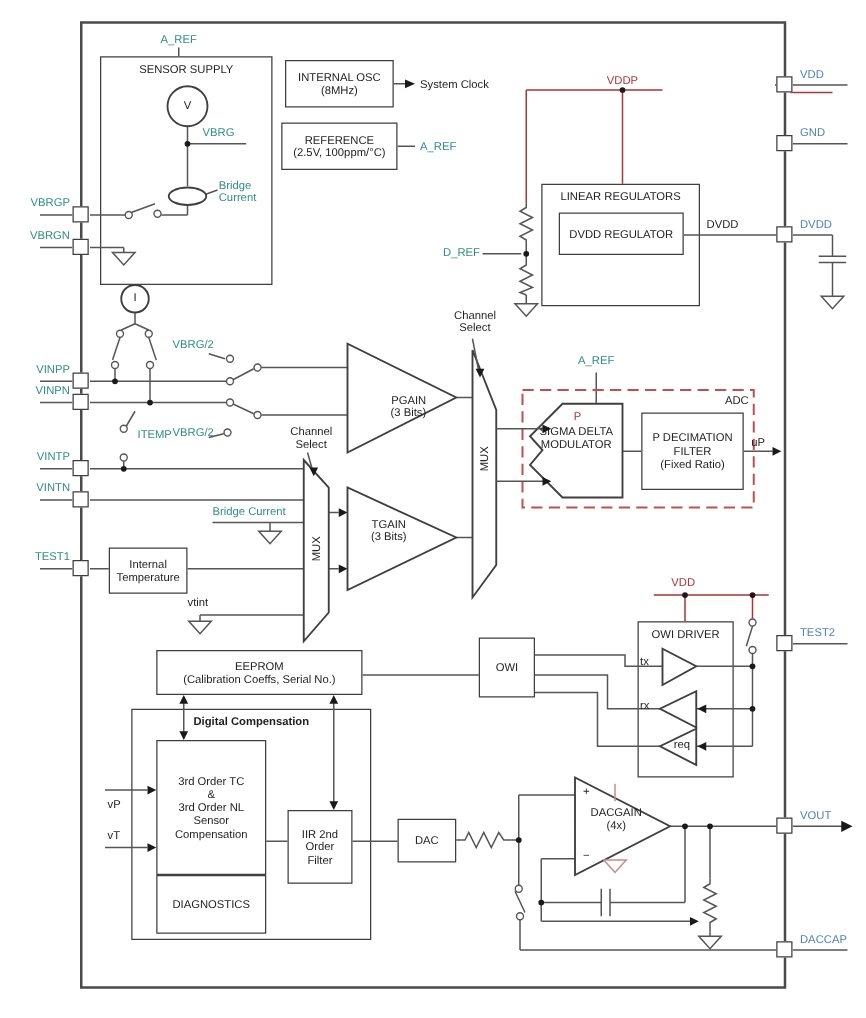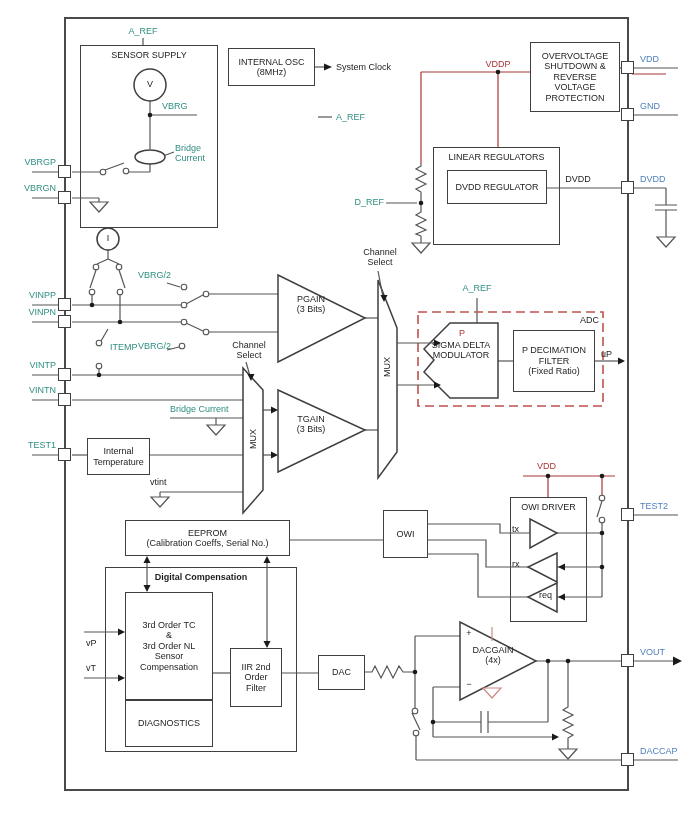--- a/index.html
+++ b/index.html
@@ -38,25 +38,22 @@
 <body>
 
 <div id="stage">
 
   <div class="layer">
     <div class="box" style="left:80px;top:45px;width:138px;height:183px;">
       <div class="box-title">SENSOR SUPPLY</div>
     </div>
     <div class="box" style="left:228px;top:48px;width:87px;height:38px;">INTERNAL OSC
 (8MHz)</div>
-    <div class="box" style="left:530px;top:42px;width:90px;height:70px;">OVERVOLTAGE
-SHUTDOWN &amp;
-REVERSE
-VOLTAGE
-PROTECTION</div>
+    <div class="box" style="left:225px;top:98px;width:93px;height:38px;">REFERENCE
+(2.5V, 100ppm/°C)</div>
     <div class="box" style="left:433px;top:147px;width:127px;height:98px;">
       <div class="box-title">LINEAR REGULATORS</div>
     </div>
     <div class="box" style="left:447px;top:170px;width:100px;height:34px;">DVDD REGULATOR</div>
     <div class="box" style="left:513px;top:330px;width:82px;height:62px;">P DECIMATION
 FILTER
 (Fixed Ratio)</div>
     <div class="box" style="left:87px;top:438px;width:63px;height:37px;">Internal
 Temperature</div>
     <div class="box" style="left:125px;top:520px;width:165px;height:36px;">EEPROM
@@ -287,21 +284,21 @@
     <div class="lbl c red" style="left:478px;top:59px;width:40px;">VDDP</div>
     <div class="lbl c" style="left:556px;top:174px;width:44px;">DVDD</div>
     <div class="lbl r teal" style="left:340px;top:197px;width:44px;">D_REF</div>
     <div class="lbl c" style="left:357px;top:247px;width:46px;">Channel
 Select</div>
     <div class="lbl c" style="left:225px;top:340px;width:48px;">Channel
 Select</div>
     <div class="lbl teal" style="left:138px;top:270px;width:40px;">VBRG/2</div>
     <div class="lbl teal" style="left:138px;top:341px;width:40px;">VBRG/2</div>
     <div class="lbl teal" style="left:110px;top:342px;width:34px;">ITEMP</div>
-    <div class="lbl c" style="left:281px;top:294px;width:60px;">PGAIN
+    <div class="lbl c" style="left:281px;top:315px;width:60px;text-align:right;">PGAIN
 (3 Bits)</div>
     <div class="lbl c" style="left:281px;top:414px;width:60px;">TGAIN
 (3 Bits)</div>
     <div class="vlbl" style="left:370px;top:362px;">MUX</div>
     <div class="vlbl" style="left:236px;top:434px;">MUX</div>
     <div class="lbl r" style="left:565px;top:315px;width:34px;">ADC</div>
     <div class="lbl c red" style="left:440px;top:328px;width:44px;">P</div>
     <div class="lbl c" style="left:417px;top:340px;width:88px;">SIGMA DELTA
 MODULATOR</div>
     <div class="lbl c teal" style="left:455px;top:283px;width:44px;">A_REF</div>

